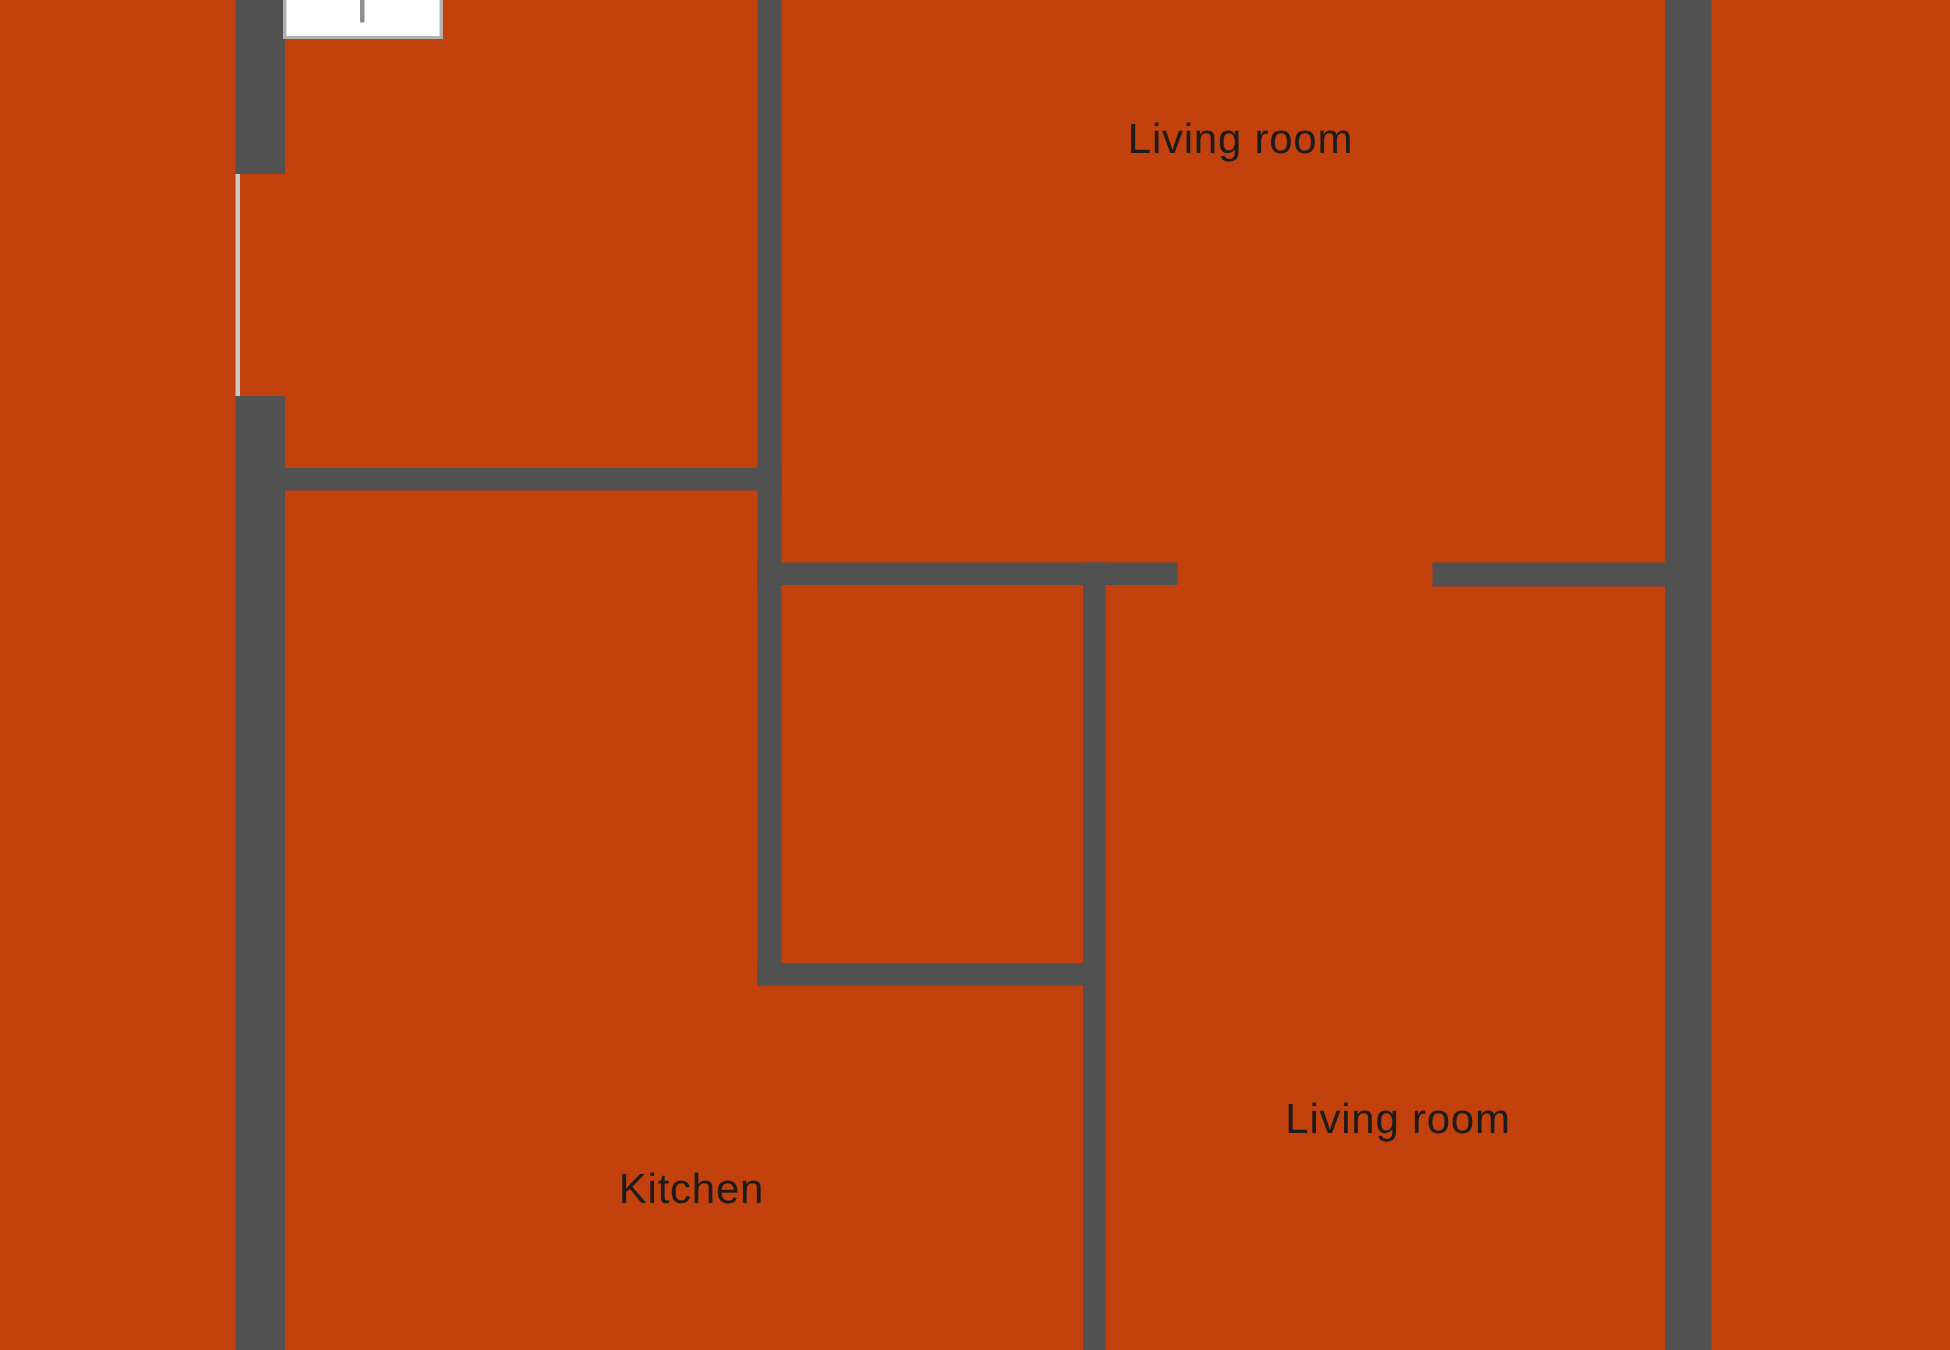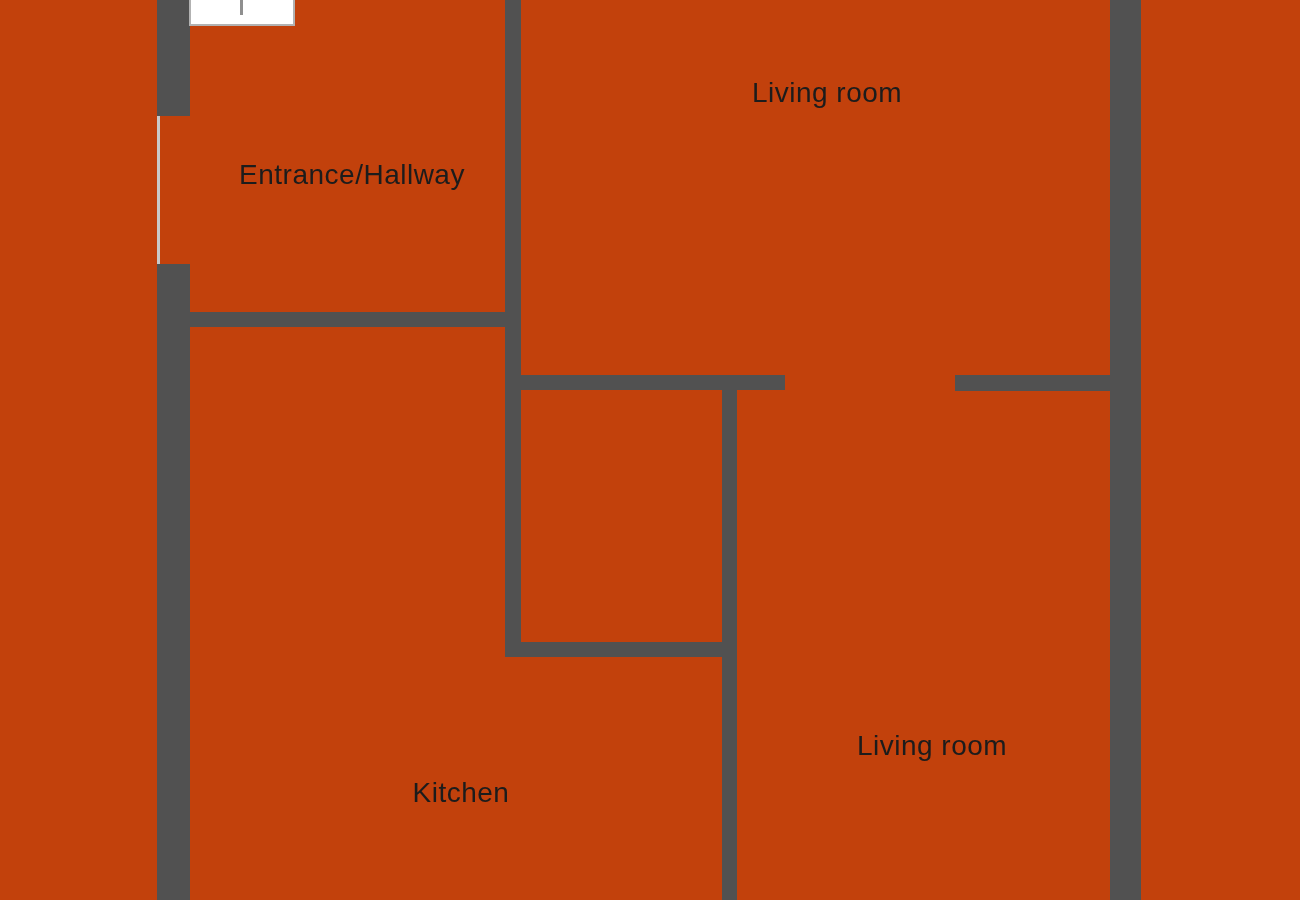--- a/index.html
+++ b/index.html
@@ -77,19 +77,18 @@
   <div class="wall" id="wall-entrance-divider"></div>
   <div class="wall" id="wall-inner-top"></div>
   <div class="wall" id="wall-inner-vertical"></div>
   <div class="wall" id="wall-inner-bottom"></div>
   <div class="wall" id="wall-right-stub"></div>
 
   <div class="wall" id="wall-right"></div>
 
   <div class="room-label" id="label-living-room-upper">Living room</div>
 
-  <div class="room-label" id="label-entrance-hallway">Entrance/Hallway</div>
 
   <div class="room-label" id="label-kitchen">Kitchen</div>
 
   <div class="room-label" id="label-living-room-lower">Living room</div>
 
 </div>
 
 </body></html>

